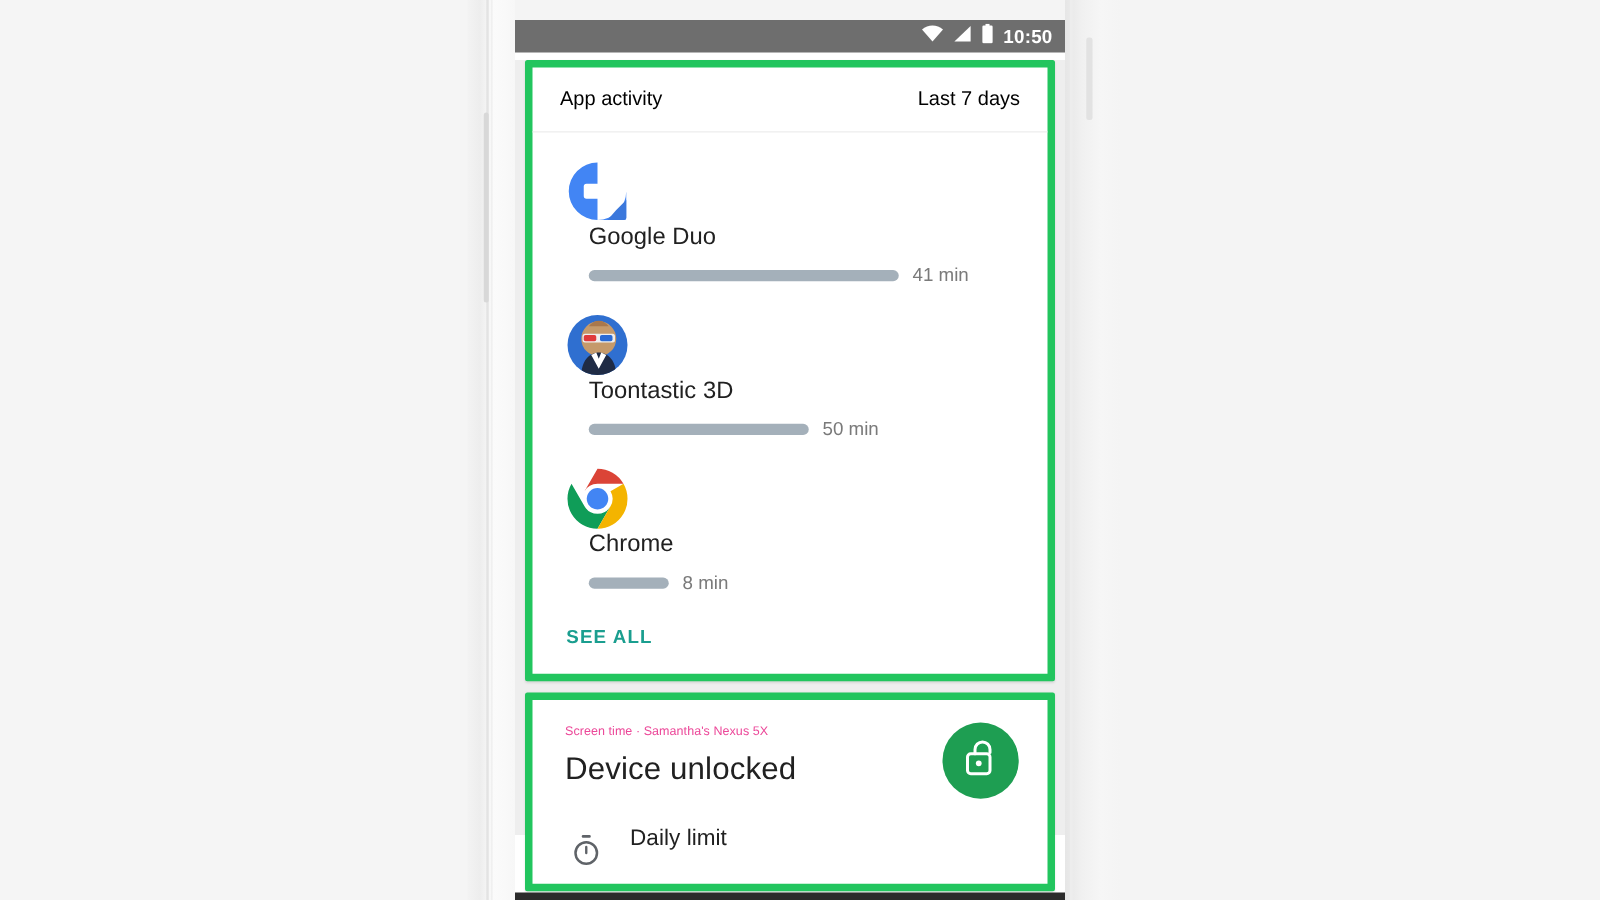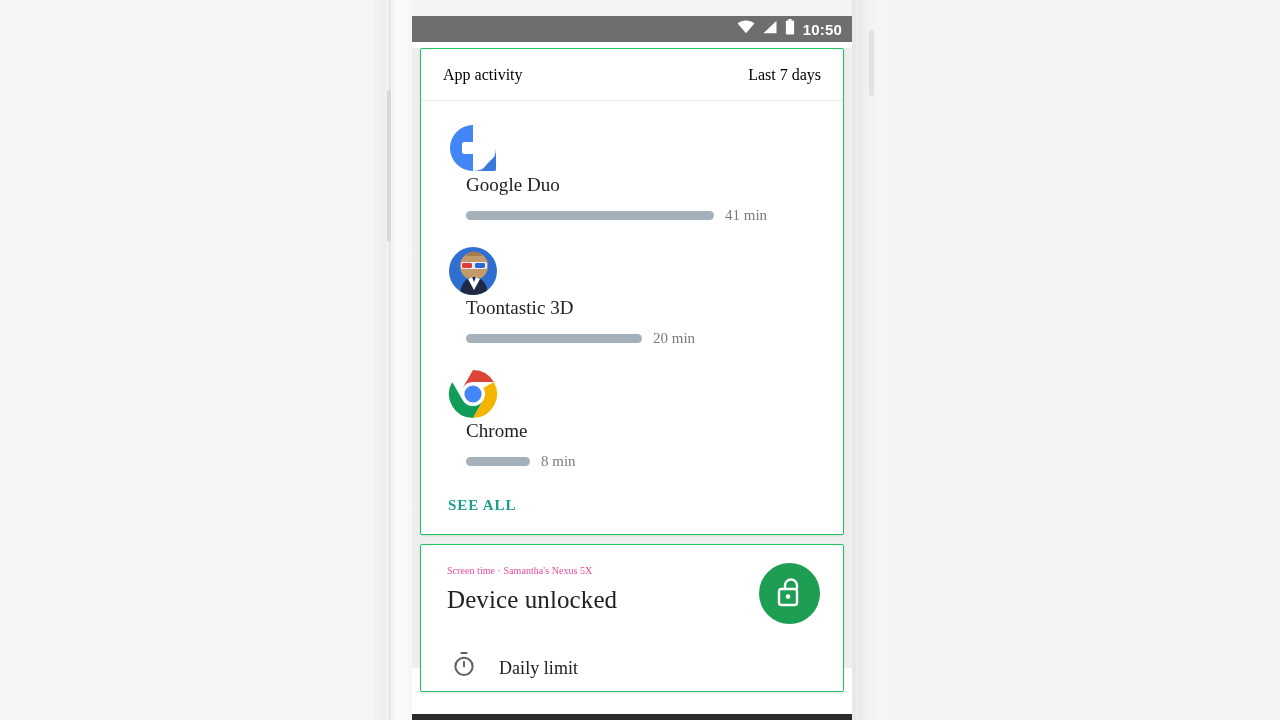--- a/index.html
+++ b/index.html
@@ -144,25 +144,24 @@
   .content {
     position: relative;
     background: #eeeeee;
     padding: 0 0 0 0;
     height: 620px;
   }
 
   .card {
     background: #ffffff;
     margin: 0 8px;
-    border: 1px solid #22c55e;
+    border: 6px solid #22c55e;
     border-radius: 2px;
     box-shadow: 0 1px 2px rgba(0,0,0,0.10);
     box-sizing: border-box;
-    font-family: Liberation Serif, serif;
   }
   .card.first { margin-top: 6px; }
   .card.second { margin-top: 9px; }
 
   
   .card-header {
     display: flex;
     align-items: center;
     justify-content: space-between;
     padding: 17px 22px 16px 22px;
@@ -270,21 +269,21 @@
     color: #212121;
     letter-spacing: 0.05px;
   }
   .st-row-sub {
     font-size: 15px;
     color: #757575;
     margin-top: 6px;
     letter-spacing: 0.1px;
   }
   .st-row.bedtime { padding-top: 20px; }
-  .st-row.daily { padding-top: 22px; align-items: flex-end; }
+  .st-row.daily { padding-top: 22px; }
 </style>
 </head>
 <body>
 
 <div id="stage">
 
   <div class="bg-left"></div>
   <div class="bg-right"></div>
   <div class="device-body-left"></div>
   <div class="edge-line-left"></div>
@@ -365,21 +364,21 @@
                   <rect x="14" y="17" width="10" height="5" rx="1.4" fill="#e03b3b"></rect>
                   <rect x="27" y="17" width="10" height="5" rx="1.4" fill="#2a6ad4"></rect>
                   <path d="M18 10 C22 4 30 4 34 10 Z" fill="#a9784c"></path>
                 </g>
               </svg>
             </div>
             <div class="app-info">
               <div class="app-name">Toontastic 3D</div>
               <div class="app-usage">
                 <div class="usage-bar" style="width: 176px;"></div>
-                <div class="usage-label">20 min</div>
+                <div class="usage-label">50 min</div>
               </div>
             </div>
           </div>
 
           <div class="app-row">
             <div class="app-icon">
               <svg width="50" height="50" viewBox="0 0 50 50">
                 <circle cx="25" cy="25" r="24" fill="#ffffff"></circle>
                 <path d="M25 1 A24 24 0 0 1 45.8 13 L25 13 A12 12 0 0 0 14.6 19 Z" fill="#db4437"></path>
                 <path d="M4.2 13 A24 24 0 0 0 25 49 L35.4 31 A12 12 0 0 1 14.6 31 Z" fill="#0f9d58"></path>

